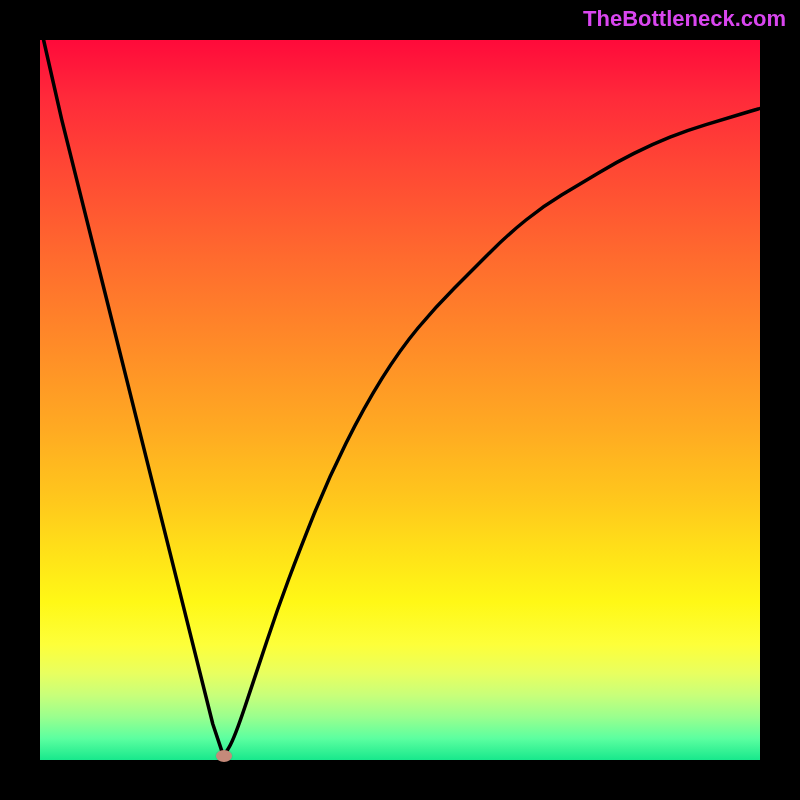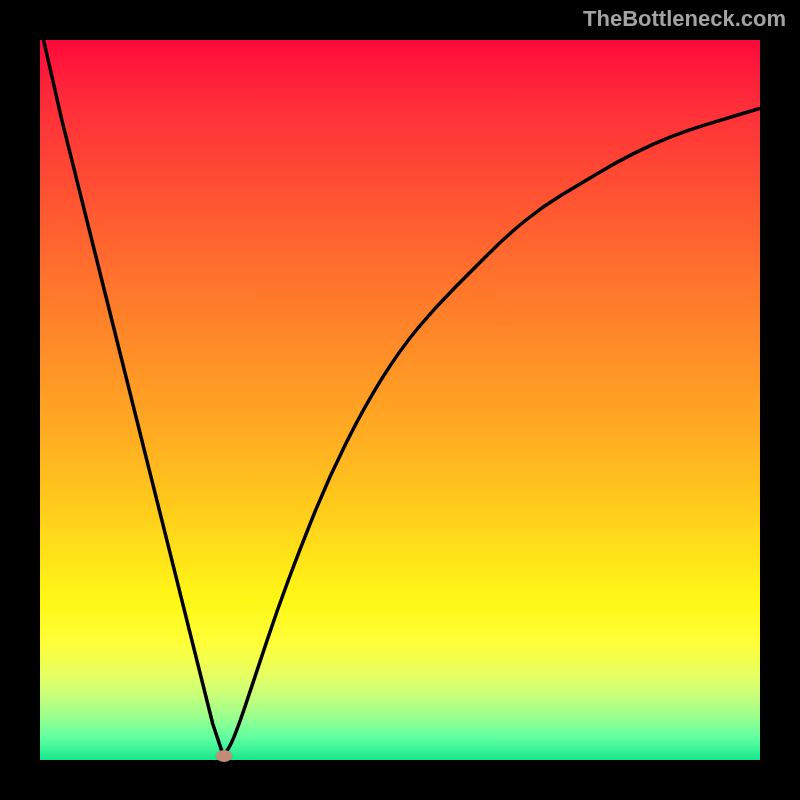--- a/index.html
+++ b/index.html
@@ -39,21 +39,21 @@
       #c8ff7a 91%,
       #9aff8e 94%,
       #5cffa0 97%,
       #18e88c 100%
     );
   }
   .watermark {
     position: absolute;
     top: 6px;
     right: 14px;
-    color: #a3a3a3;
+    color: #d946ef;
     font-size: 22px;
     font-weight: 600;
     letter-spacing: 0;
     z-index: 5;
     user-select: none;
     text-align: right;
   }
   svg.curve {
     position: absolute;
     left: 0;

